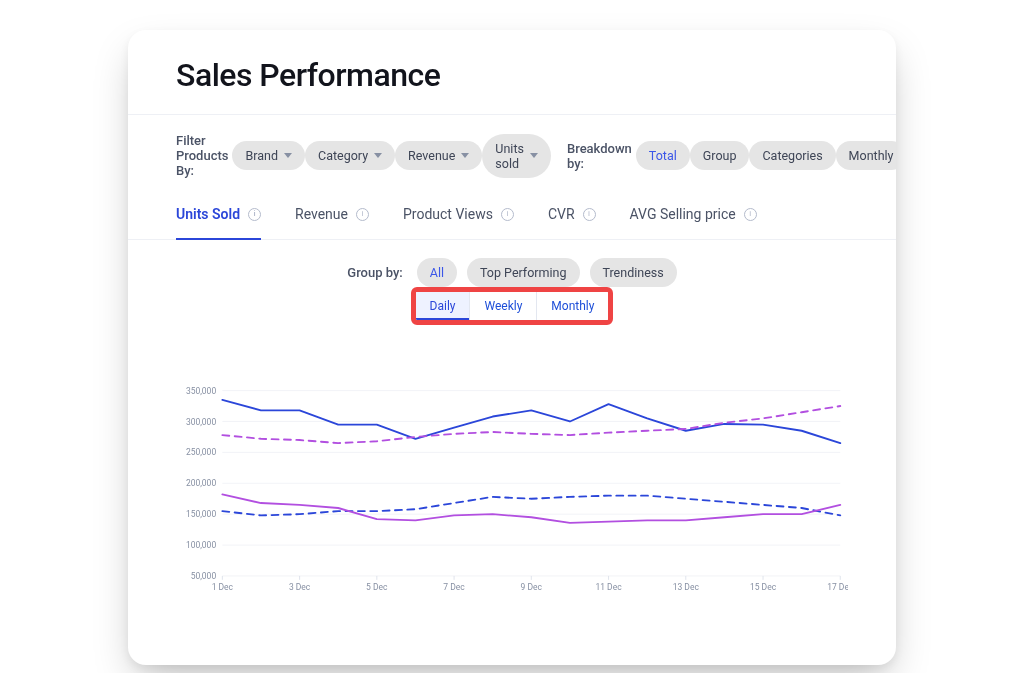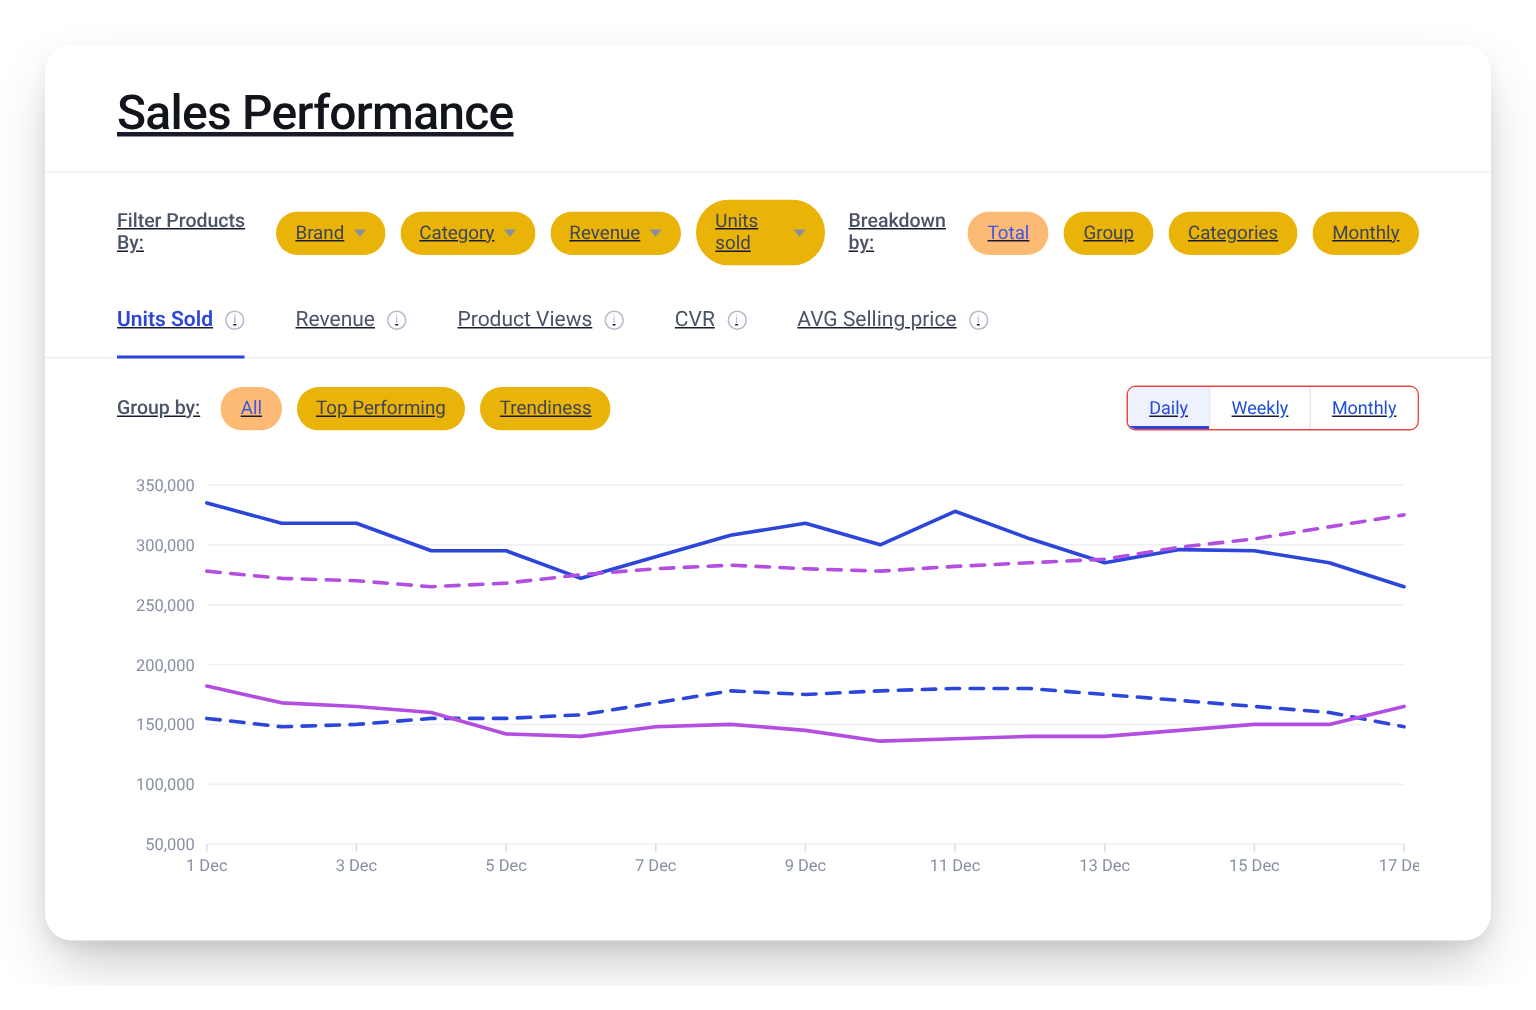--- a/index.html
+++ b/index.html
@@ -4,62 +4,61 @@
 <style>
   * { box-sizing: border-box; }
   body {
     margin: 0;
     padding: 30px;
     background: #fff;
     font-family: -apple-system, BlinkMacSystemFont, "Segoe UI", Roboto, "Helvetica Neue", Arial, sans-serif;
     color: #1a1a2e;
   }
   .card {
-    width: 964px;
+    width: 768px;
     margin: 0 auto;
     background: #fff;
     border-radius: 18px;
     box-shadow: 0 18px 40px -8px rgba(0,0,0,.25), 0 4px 10px rgba(0,0,0,.06);
     overflow: hidden;
-    text-decoration: underline;
   }
   .card-header {
     padding: 26px 48px 20px;
     border-bottom: 1px solid #eef0f5;
   }
   .title {
     font-size: 32px;
     font-weight: 500;
     letter-spacing: -0.5px;
     color: #12141c;
   }
   .filters-row {
     padding: 18px 48px 14px;
     display: flex;
     align-items: center;
     justify-content: space-between;
     gap: 16px;
     font-size: 13px;
   }
-  .filters-left, .filters-right { display: flex; align-items: center; gap: 10px; }
+  .filters-left, .filters-right { display: flex; align-items: center; }
   .lbl { color: #4b5366; font-weight: 500; margin-right: 4px; }
   .pill {
-    background: #eab308;
+    background: #e5e5e5;
     color: #3e4556;
     padding: 6px 12px;
     border-radius: 999px;
     font-size: 12.5px;
     display: inline-flex;
     align-items: center;
     gap: 6px;
     cursor: pointer;
     border: 1px solid transparent;
   }
   .pill.active {
-    background: #fdba74;
+    background: #e5e5e5;
     color: #3b56e8;
   }
   .caret {
     width: 0; height: 0;
     border-left: 4px solid transparent;
     border-right: 4px solid transparent;
     border-top: 5px solid #8790a3;
     display: inline-block;
   }
   .tabs {
@@ -92,25 +91,26 @@
     align-items: center; justify-content: center;
     font-size: 8px; color: #b4bbcc;
     line-height: 1;
   }
   .subrow {
     padding: 18px 48px 6px;
     display: flex;
     justify-content: space-between;
     align-items: center;
     font-size: 13px;
+    flex-direction: column;
   }
   .group-left { display: flex; align-items: center; gap: 10px; }
   .seg {
     display: inline-flex;
-    border: 1px solid #ef4444;
+    border: 5px solid #ef4444;
     border-radius: 6px;
     overflow: hidden;
     font-size: 12px;
   }
   .seg-btn {
     padding: 7px 14px;
     color: #1d4ed8;
     cursor: pointer;
     border-right: 1px solid #e3e7f0;
     background: #fff;

